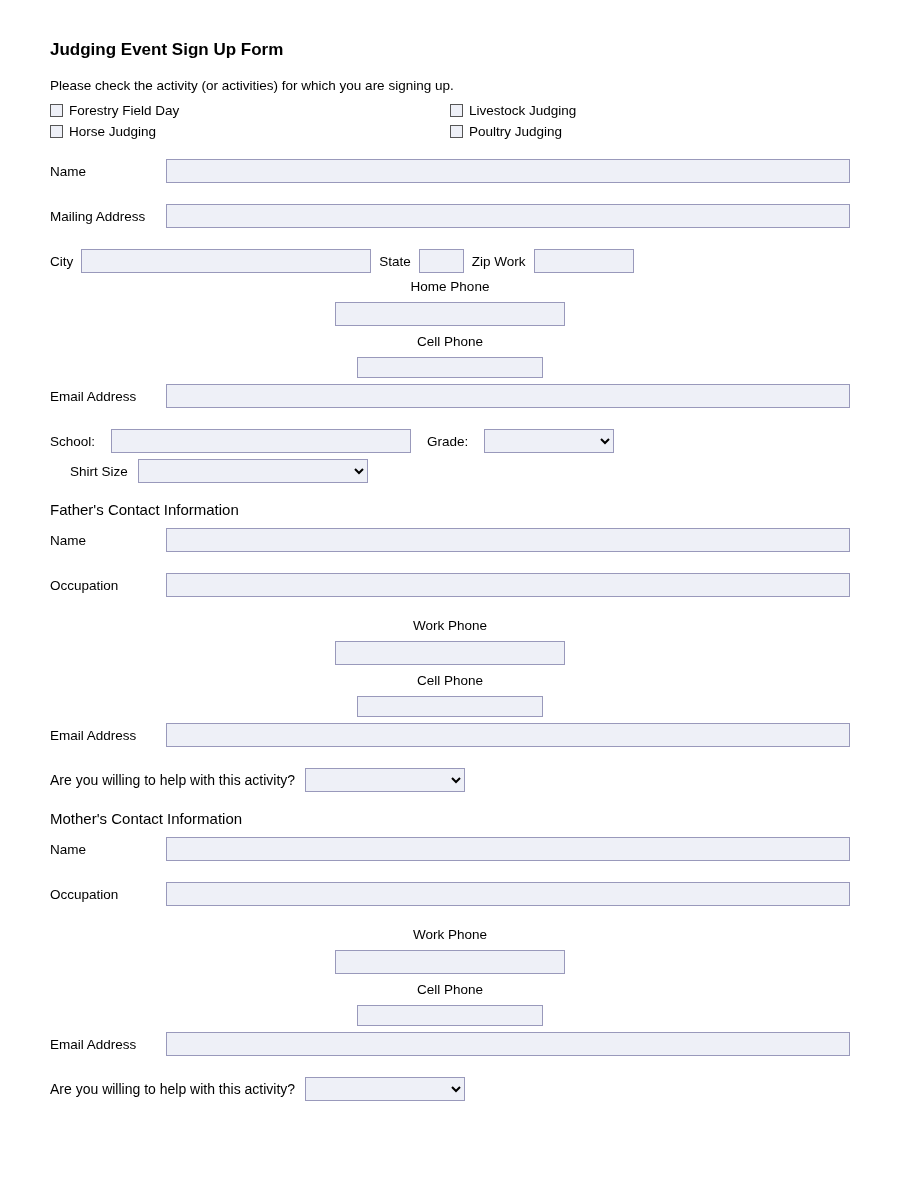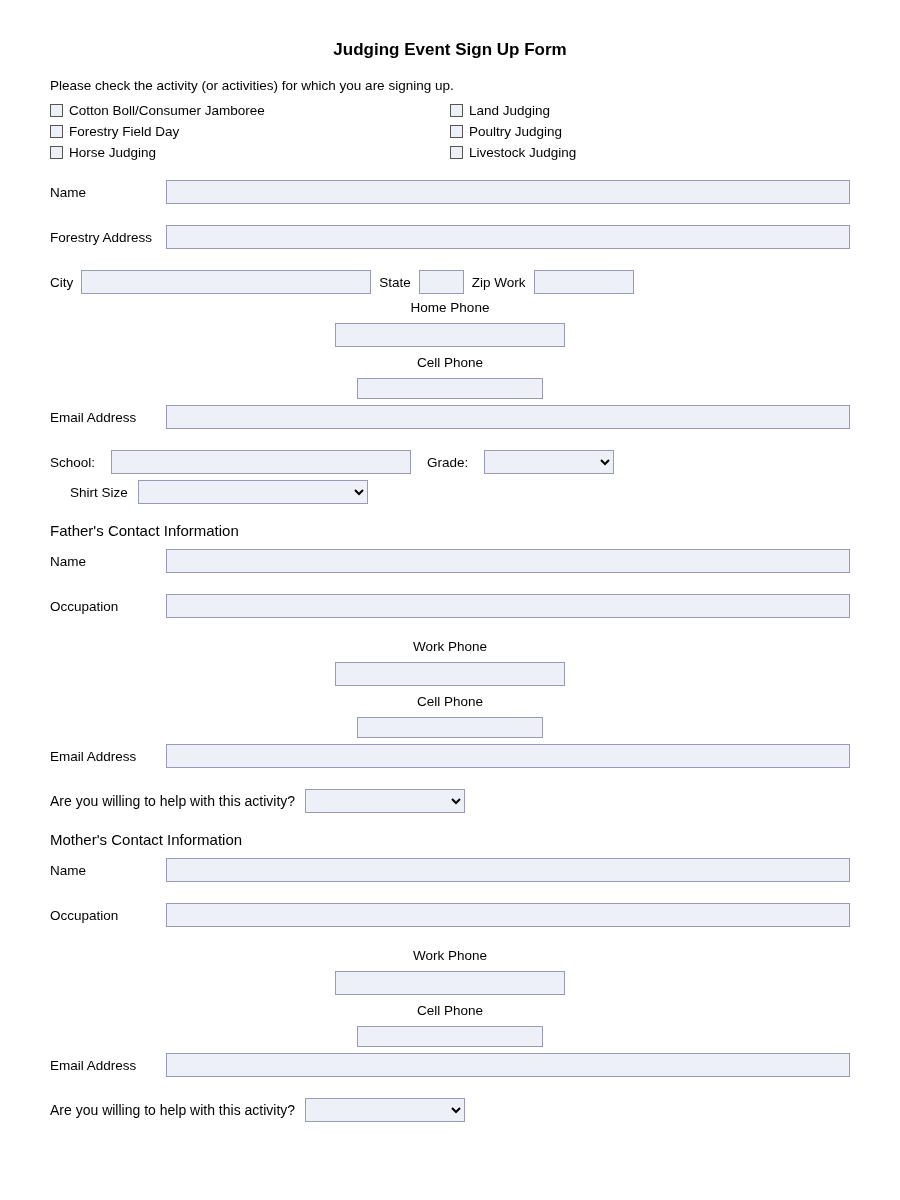--- a/index.html
+++ b/index.html
@@ -6,21 +6,21 @@
     body {
       background: #fff;
       font-family: Arial, sans-serif;
       font-size: 14px;
       color: #000;
       padding: 40px 50px;
       width: 900px;
       min-height: 1200px;
     }
     h1 {
-      text-align: center;
+      text-align: left;
       font-size: 17px;
       font-weight: bold;
       margin-bottom: 18px;
     }
     .intro-text {
       margin-bottom: 10px;
       font-size: 13.5px;
     }
     .checkboxes-row {
       display: flex;
@@ -127,56 +127,48 @@
 <body>
 
 <h1>Judging Event Sign Up Form</h1>
 
 <p class="intro-text">Please check the activity (or activities) for which you are signing up.</p>
 
 <div class="checkboxes-row">
   <div class="checkbox-col">
     <div class="checkbox-item">
       <input type="checkbox" style="">
-      <span>Cotton Boll/Consumer Jamboree</span>
-    </div>
-    <div class="checkbox-item">
-      <input type="checkbox" style="">
       <span>Forestry Field Day</span>
     </div>
     <div class="checkbox-item">
       <input type="checkbox" style="">
       <span>Horse Judging</span>
     </div>
   </div>
   <div class="checkbox-col">
     <div class="checkbox-item">
       <input type="checkbox" style="">
-      <span>Land Judging</span>
+      <span>Livestock Judging</span>
     </div>
     <div class="checkbox-item">
       <input type="checkbox" style="">
       <span>Poultry Judging</span>
     </div>
-    <div class="checkbox-item">
-      <input type="checkbox" style="">
-      <span>Livestock Judging</span>
-    </div>
   </div>
 </div>
 
 <div class="form-section">
 
   <div class="form-row">
     <label>Name</label>
     <input type="text" class="full-input" style="">
   </div>
 
   <div class="form-row">
-    <label>Forestry Address</label>
+    <label>Mailing Address</label>
     <input type="text" class="full-input" style="">
   </div>
 
   <div class="city-row">
     <label>City</label>
     <input type="text" class="city-input" style="width: 290px;">
     <label>State</label>
     <input type="text" class="city-input" style="width: 45px;">
     <label>Zip Work</label>
     <input type="text" class="city-input" style="width: 100px;">

